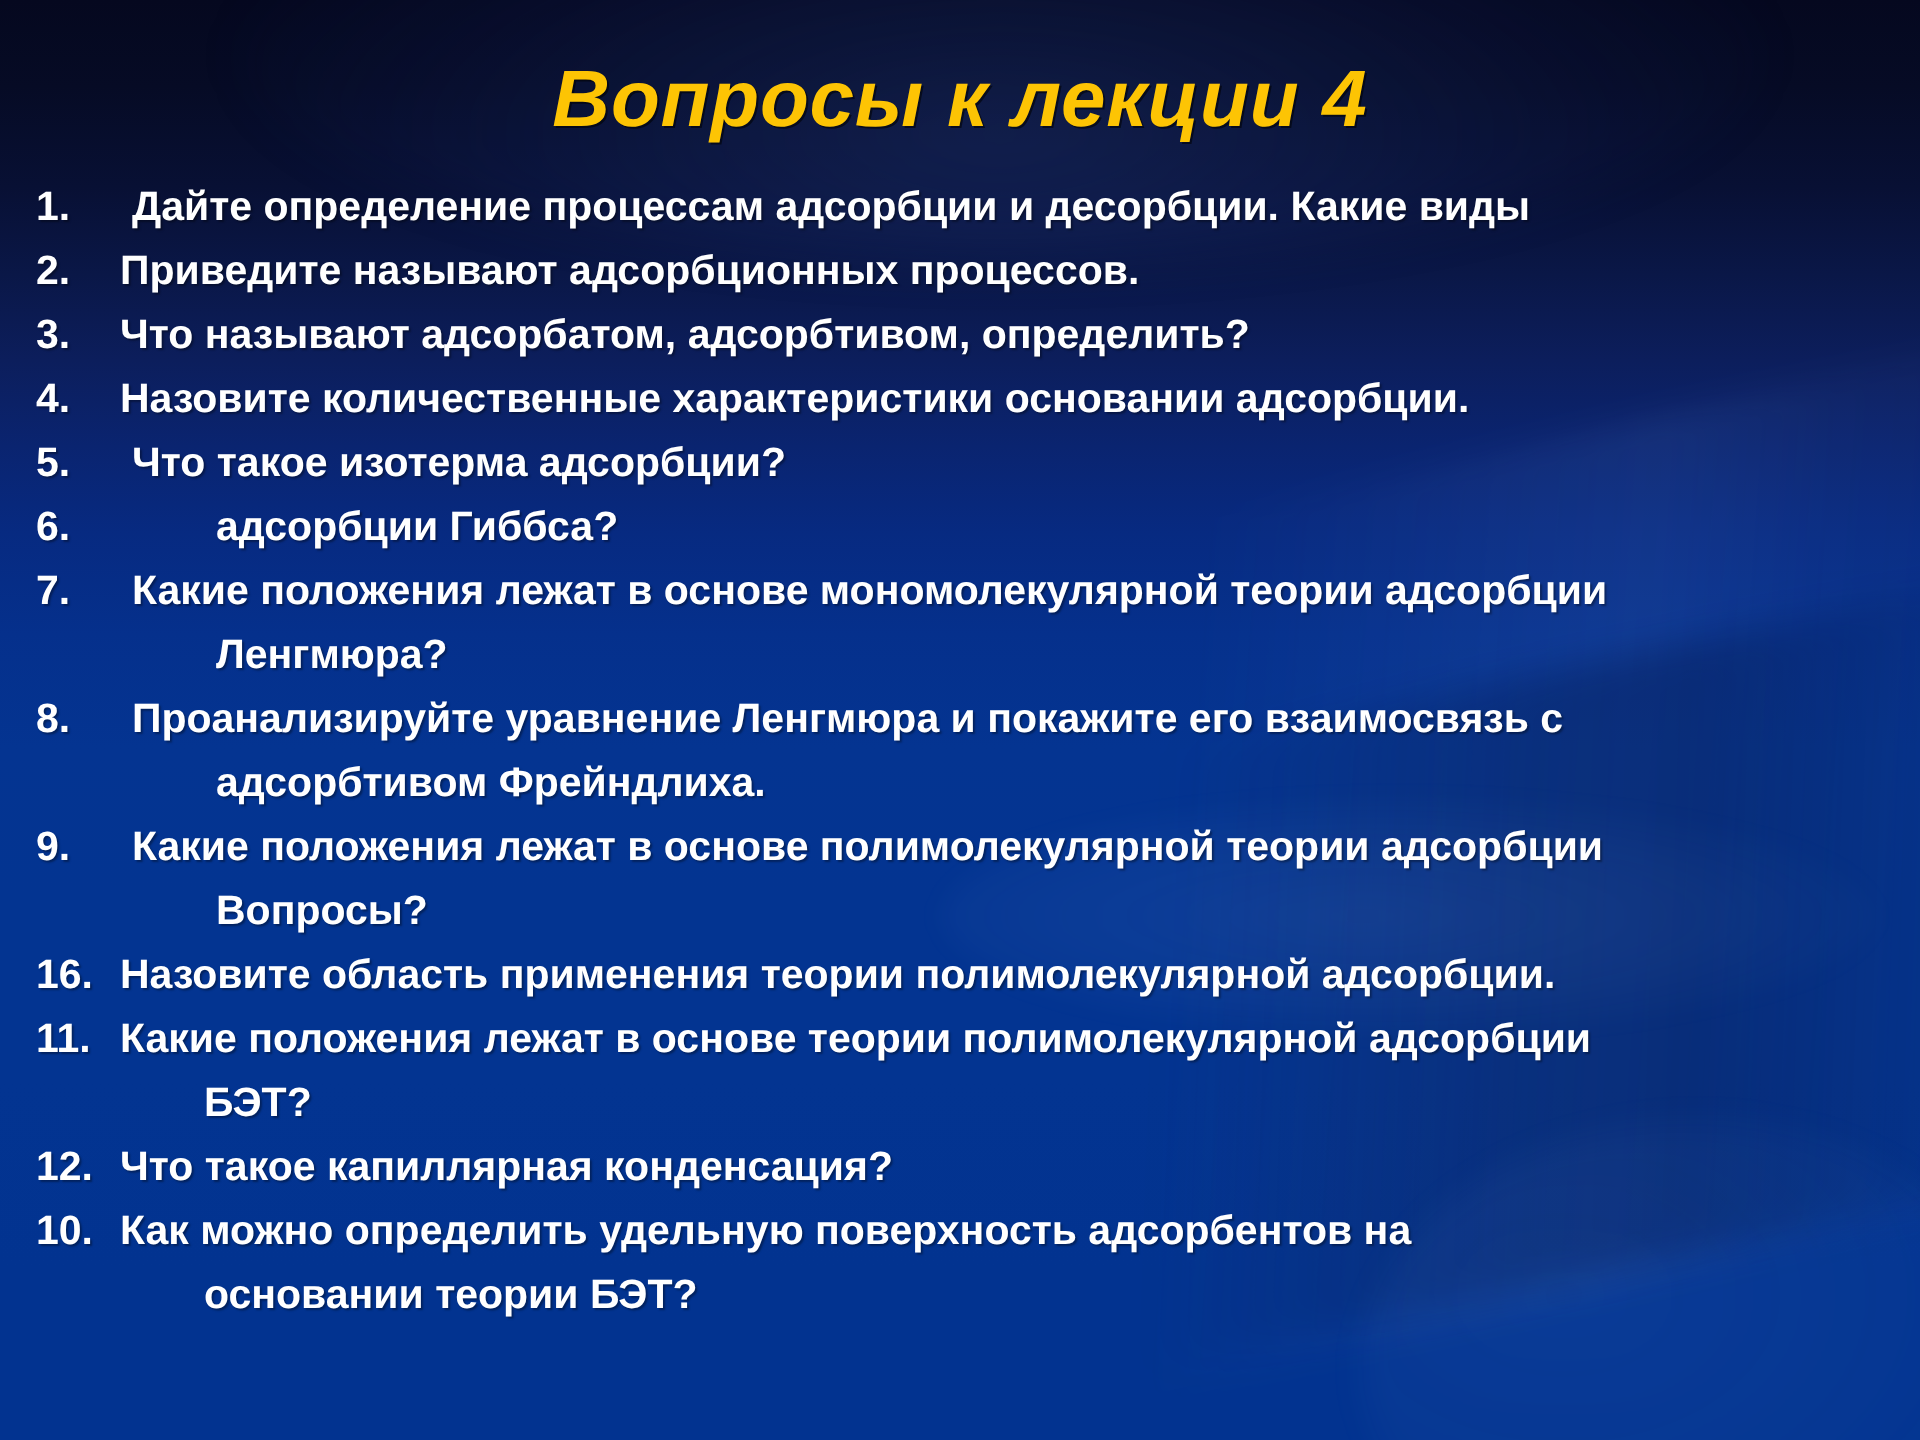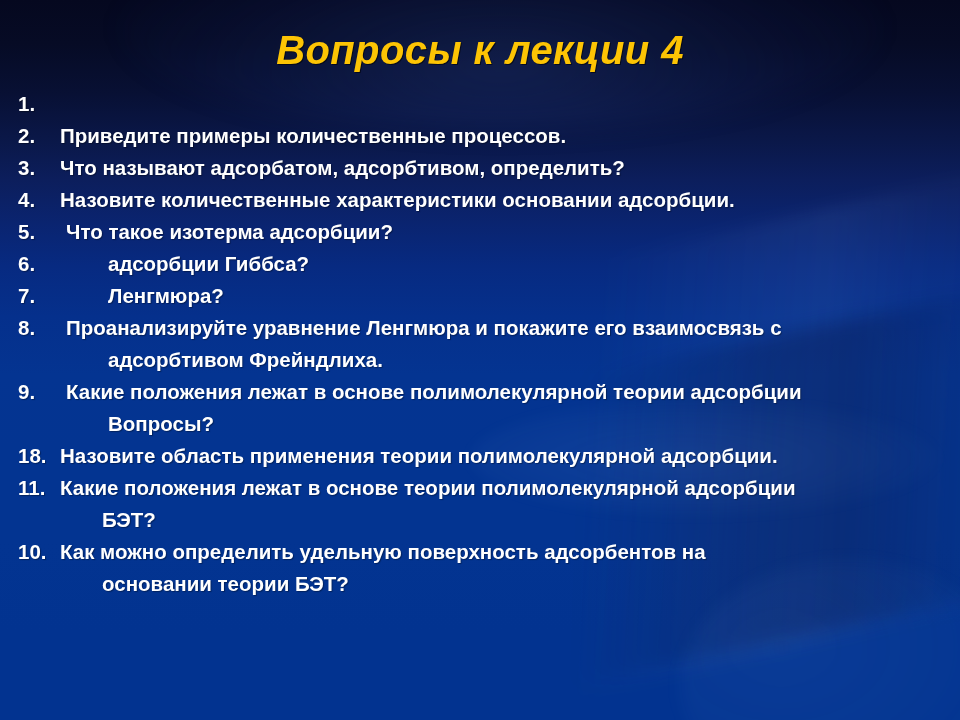--- a/index.html
+++ b/index.html
@@ -186,61 +186,65 @@
   <div class="deco deco-band-a"></div>
   <div class="deco deco-band-b"></div>
   <div class="deco deco-blob-a"></div>
   <div class="deco deco-curl"></div>
 
   <div id="title">Вопросы к лекции 4</div>
 
   <div id="questions">
       <div class="q gap">
         <span class="q-num">1.</span>
-        <span class="q-text"></span>
+        <span class="q-text"><span>Дайте определение процессам адсорбции и десорбции. Какие виды</span></span>
       </div>
       <div class="q">
         <span class="q-num">2.</span>
-        <span class="q-text"><span>Приведите примеры количественные процессов.</span></span>
+        <span class="q-text"><span>Приведите называют адсорбционных процессов.</span></span>
       </div>
       <div class="q">
         <span class="q-num">3.</span>
         <span class="q-text"><span>Что называют адсорбатом, адсорбтивом, определить?</span></span>
       </div>
       <div class="q">
         <span class="q-num">4.</span>
         <span class="q-text"><span>Назовите количественные характеристики основании адсорбции.</span></span>
       </div>
       <div class="q gap">
         <span class="q-num">5.</span>
         <span class="q-text"><span>Что такое изотерма адсорбции?</span></span>
       </div>
       <div class="q gap">
         <span class="q-num">6.</span>
         <span class="q-text"><span class="wrap">адсорбции Гиббса?</span></span>
       </div>
       <div class="q gap">
         <span class="q-num">7.</span>
-        <span class="q-text"><span class="wrap">Ленгмюра?</span></span>
+        <span class="q-text"><span>Какие положения лежат в основе мономолекулярной теории адсорбции</span><span class="wrap">Ленгмюра?</span></span>
       </div>
       <div class="q gap">
         <span class="q-num">8.</span>
         <span class="q-text"><span>Проанализируйте уравнение Ленгмюра и покажите его взаимосвязь с</span><span class="wrap">адсорбтивом Фрейндлиха.</span></span>
       </div>
       <div class="q gap">
         <span class="q-num">9.</span>
         <span class="q-text"><span>Какие положения лежат в основе полимолекулярной теории адсорбции</span><span class="wrap">Вопросы?</span></span>
       </div>
       <div class="q">
-        <span class="q-num">18.</span>
+        <span class="q-num">16.</span>
         <span class="q-text"><span>Назовите область применения теории полимолекулярной адсорбции.</span></span>
       </div>
       <div class="q">
         <span class="q-num">11.</span>
         <span class="q-text"><span>Какие положения лежат в основе теории полимолекулярной адсорбции</span><span class="wrap">БЭТ?</span></span>
       </div>
       <div class="q">
+        <span class="q-num">12.</span>
+        <span class="q-text"><span>Что такое капиллярная конденсация?</span></span>
+      </div>
+      <div class="q">
         <span class="q-num">10.</span>
         <span class="q-text"><span>Как можно определить удельную поверхность адсорбентов на</span><span class="wrap">основании теории БЭТ?</span></span>
       </div>
     </div>
 
 </div>
 
 </body></html>

